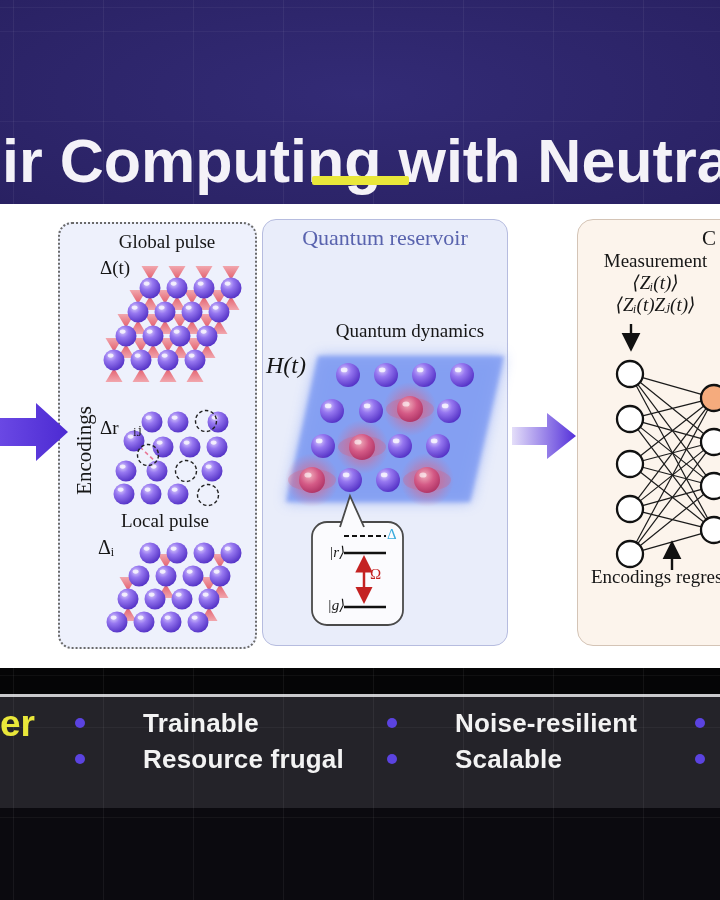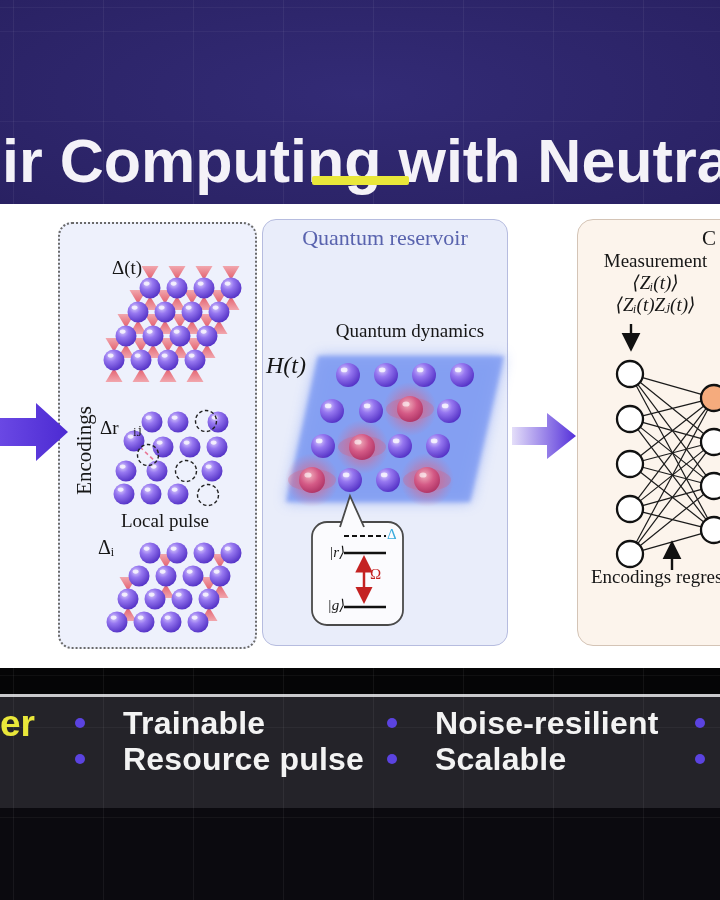--- a/index.html
+++ b/index.html
@@ -35,21 +35,21 @@
   .rot{transform:rotate(-90deg);}
   
   .blackstrip{position:absolute;left:0;top:668px;width:720px;height:26px;background:#050506;}
   .divider{position:absolute;left:0;top:694px;width:720px;height:3px;background:#c9c9cc;}
   .darkpanel{position:absolute;left:0;top:697px;width:720px;height:111px;background:#242329;}
   .bottompanel{position:absolute;left:0;top:808px;width:720px;height:92px;background:#0b0a0f;}
   .f-head{position:absolute;left:0;top:704px;height:40px;line-height:40px;
           font-size:37px;font-weight:bold;}
   .b-row{position:absolute;height:30px;display:flex;align-items:center;}
   .b-dot{width:10px;height:10px;border-radius:50%;flex:0 0 10px;}
-  .b-txt{margin-left:38px;font-size:32px;font-weight:600;color:#f3f3f3;letter-spacing:.2px;}
+  .b-txt{margin-left:58px;font-size:26px;font-weight:600;color:#f3f3f3;letter-spacing:.2px;}
 </style>
 </head>
 <body>
 
 <div class="slide" style="position:absolute;left:0;top:0;width:720px;height:900px;">
 
   <div class="hdr">
     <div class="grid" style="top:0;height:204px;"></div>
   </div>
   <h1 class="title">ir Computing with Neutral</h1>
@@ -318,21 +318,22 @@
       <circle cx="630" cy="509" r="13" fill="#fff" stroke="#111" stroke-width="2.3"></circle>
       <circle cx="630" cy="554" r="13" fill="#fff" stroke="#111" stroke-width="2.3"></circle>
       <circle cx="714" cy="398" r="13" fill="#f5ab7d" stroke="#111" stroke-width="2.3"></circle>
       <circle cx="714" cy="442" r="13" fill="#fff" stroke="#111" stroke-width="2.3"></circle>
       <circle cx="714" cy="486" r="13" fill="#fff" stroke="#111" stroke-width="2.3"></circle>
       <circle cx="714" cy="530" r="13" fill="#fff" stroke="#111" stroke-width="2.3"></circle>
       <line x1="631" y1="324" x2="631" y2="347" stroke="#111" stroke-width="2.4" marker-end="url(#mB)"></line>
       <line x1="672" y1="570" x2="672" y2="545" stroke="#111" stroke-width="2.4" marker-end="url(#mB)"></line>
     </svg>
 
-  <div class="lbl" style="left:112px;top:257px;">Δ(t)</div>
+  <div class="lbl ctr" style="left:97px;top:231px;width:140px;">Global pulse</div>
+  <div class="lbl" style="left:100px;top:257px;">Δ(t)</div>
   <div class="lbl" style="left:100px;top:416px;text-align:center;">Δr⃗ᵢⱼ</div>
   <div class="lbl ctr" style="left:95px;top:510px;width:140px;">Local pulse</div>
   <div class="lbl" style="left:98px;top:536px;font-size:20px;">Δᵢ</div>
   <div class="lbl ctr rot" style="left:4px;top:438px;width:160px;font-size:21px;">Encodings</div>
 
   <div class="lbl ctr" style="left:262px;top:225px;width:246px;font-size:22px;color:#5963ae;">Quantum reservoir</div>
   <div class="lbl ctr" style="left:320px;top:320px;width:180px;">Quantum dynamics</div>
   <div class="lbl ital" style="left:266px;top:352px;font-size:24px;font-family:Liberation Serif, serif;">H(t)</div>
 
   <div class="lbl ital" style="left:315px;top:543px;width:30px;text-align:right;font-size:15px;">|r⟩</div>
@@ -353,21 +354,21 @@
   <div class="grid" style="top:668px;height:232px;"></div>
 
   <div class="f-head" style="color: rgb(233, 231, 58);">er</div>
 
   <div class="b-row" style="left:75px;top:708px;">
     <span class="b-dot" style="background: rgb(91, 67, 224);"></span>
     <span class="b-txt">Trainable</span>
   </div>
   <div class="b-row" style="left:75px;top:744px;">
     <span class="b-dot" style="background: rgb(91, 67, 224);"></span>
-    <span class="b-txt">Resource pulse</span>
+    <span class="b-txt">Resource frugal</span>
   </div>
   <div class="b-row" style="left:387px;top:708px;">
     <span class="b-dot" style="background: rgb(91, 67, 224);"></span>
     <span class="b-txt">Noise-resilient</span>
   </div>
   <div class="b-row" style="left:387px;top:744px;align-items:center;">
     <span class="b-dot" style="background: rgb(91, 67, 224);"></span>
     <span class="b-txt">Scalable</span>
   </div>
   <div class="b-row" style="left:695px;top:708px;">

